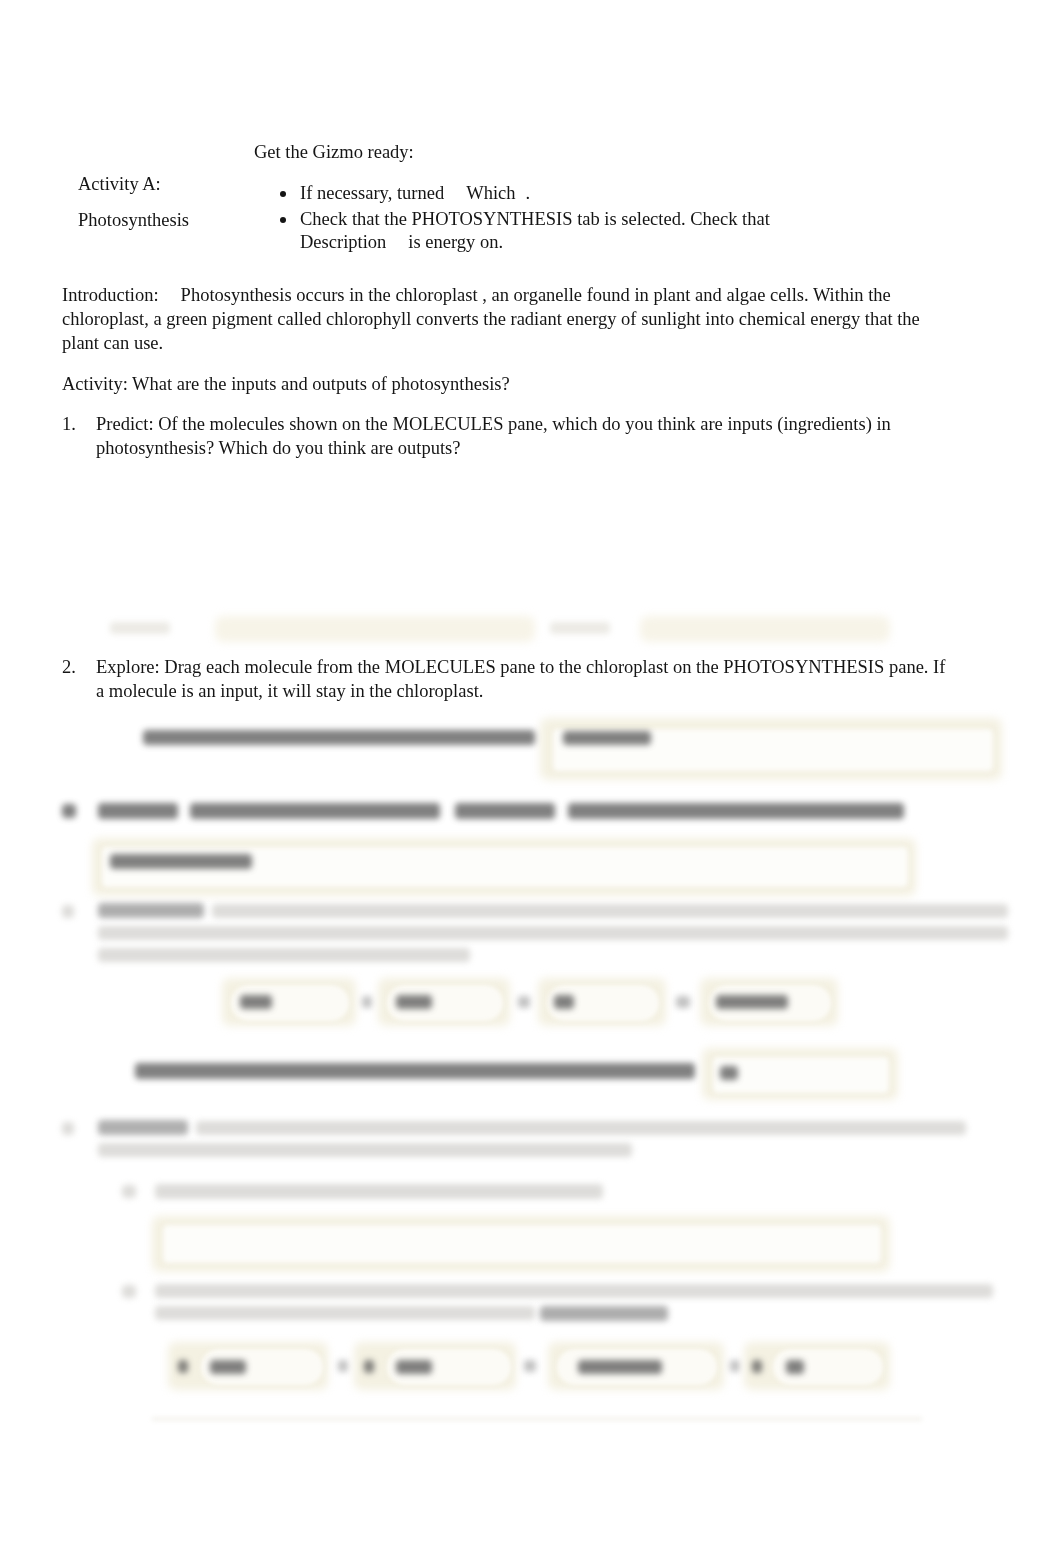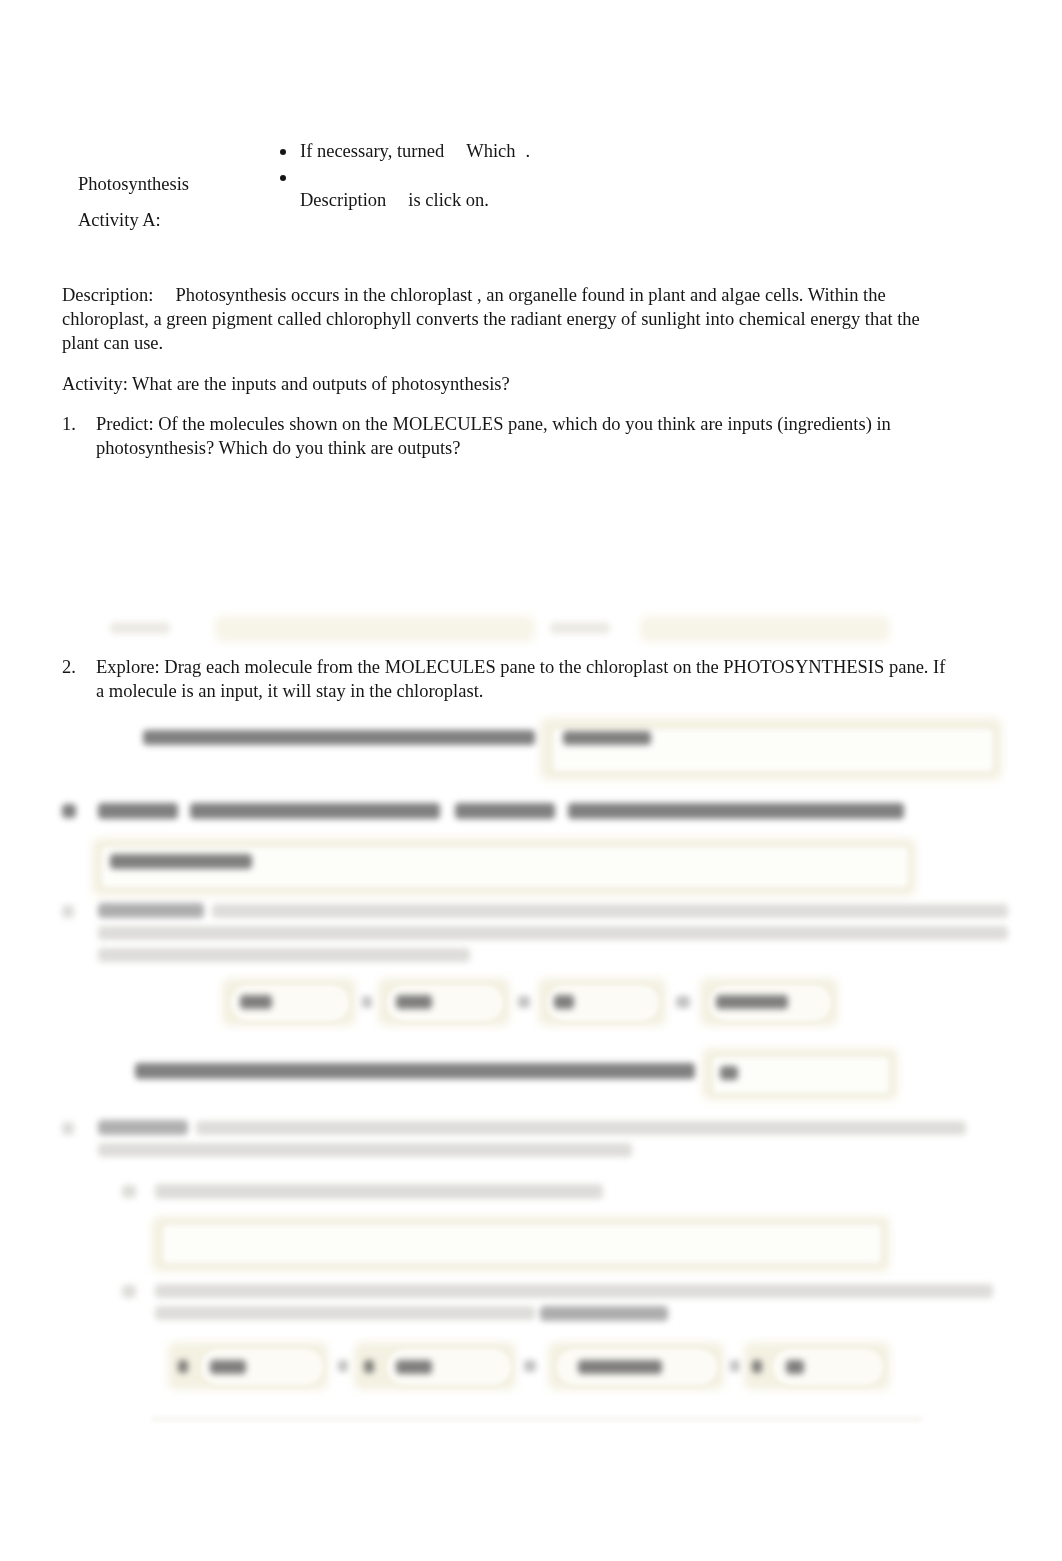--- a/index.html
+++ b/index.html
@@ -163,40 +163,41 @@
     filter: blur(2.4px);
   }
 </style>
 </head>
 <body>
 
 <div class="page">
 
   <div class="activity-block">
     <div class="activity-label">
+      <div class="line">Activity A:</div>
       <div class="line">Photosynthesis</div>
-      <div class="line">Activity A:</div>
     </div>
     <div class="activity-right">
+      <p class="gizmo-ready">Get the Gizmo ready:</p>
       <ul class="bullets">
         <li>
           <span class="dot"></span>
           <span>If necessary, turned</span><span class="sp-wide"></span><span>Which</span><span class="sp"></span><span>.</span>
         </li>
         <li>
           <span class="dot"></span>
-          <br>
-          <span>Description</span><span class="sp-wide"></span><span>is click on.</span>
+          <span>Check that the PHOTOSYNTHESIS tab is selected. Check that</span><br>
+          <span>Description</span><span class="sp-wide"></span><span>is energy on.</span>
         </li>
       </ul>
     </div>
   </div>
 
   <div class="intro">
-    <span>Description:</span><span class="sp-wide"></span><span>Photosynthesis occurs in the      chloroplast   , an organelle found in plant and algae cells. Within the chloroplast, a green pigment called       chlorophyll    converts the   radiant energy     of sunlight into   chemical energy    that the plant can use.</span>
+    <span>Introduction:</span><span class="sp-wide"></span><span>Photosynthesis occurs in the      chloroplast   , an organelle found in plant and algae cells. Within the chloroplast, a green pigment called       chlorophyll    converts the   radiant energy     of sunlight into   chemical energy    that the plant can use.</span>
   </div>
 
   <div class="question">Activity: What are the inputs and outputs of photosynthesis?</div>
 
   <div class="numitem" id="item1">
     <span class="num">1.</span>
     <span class="body">Predict: Of the molecules shown on the MOLECULES pane, which do you think are inputs (ingredients) in photosynthesis? Which do you think are outputs?</span>
   </div>
 
   <div class="numitem" id="item2">

